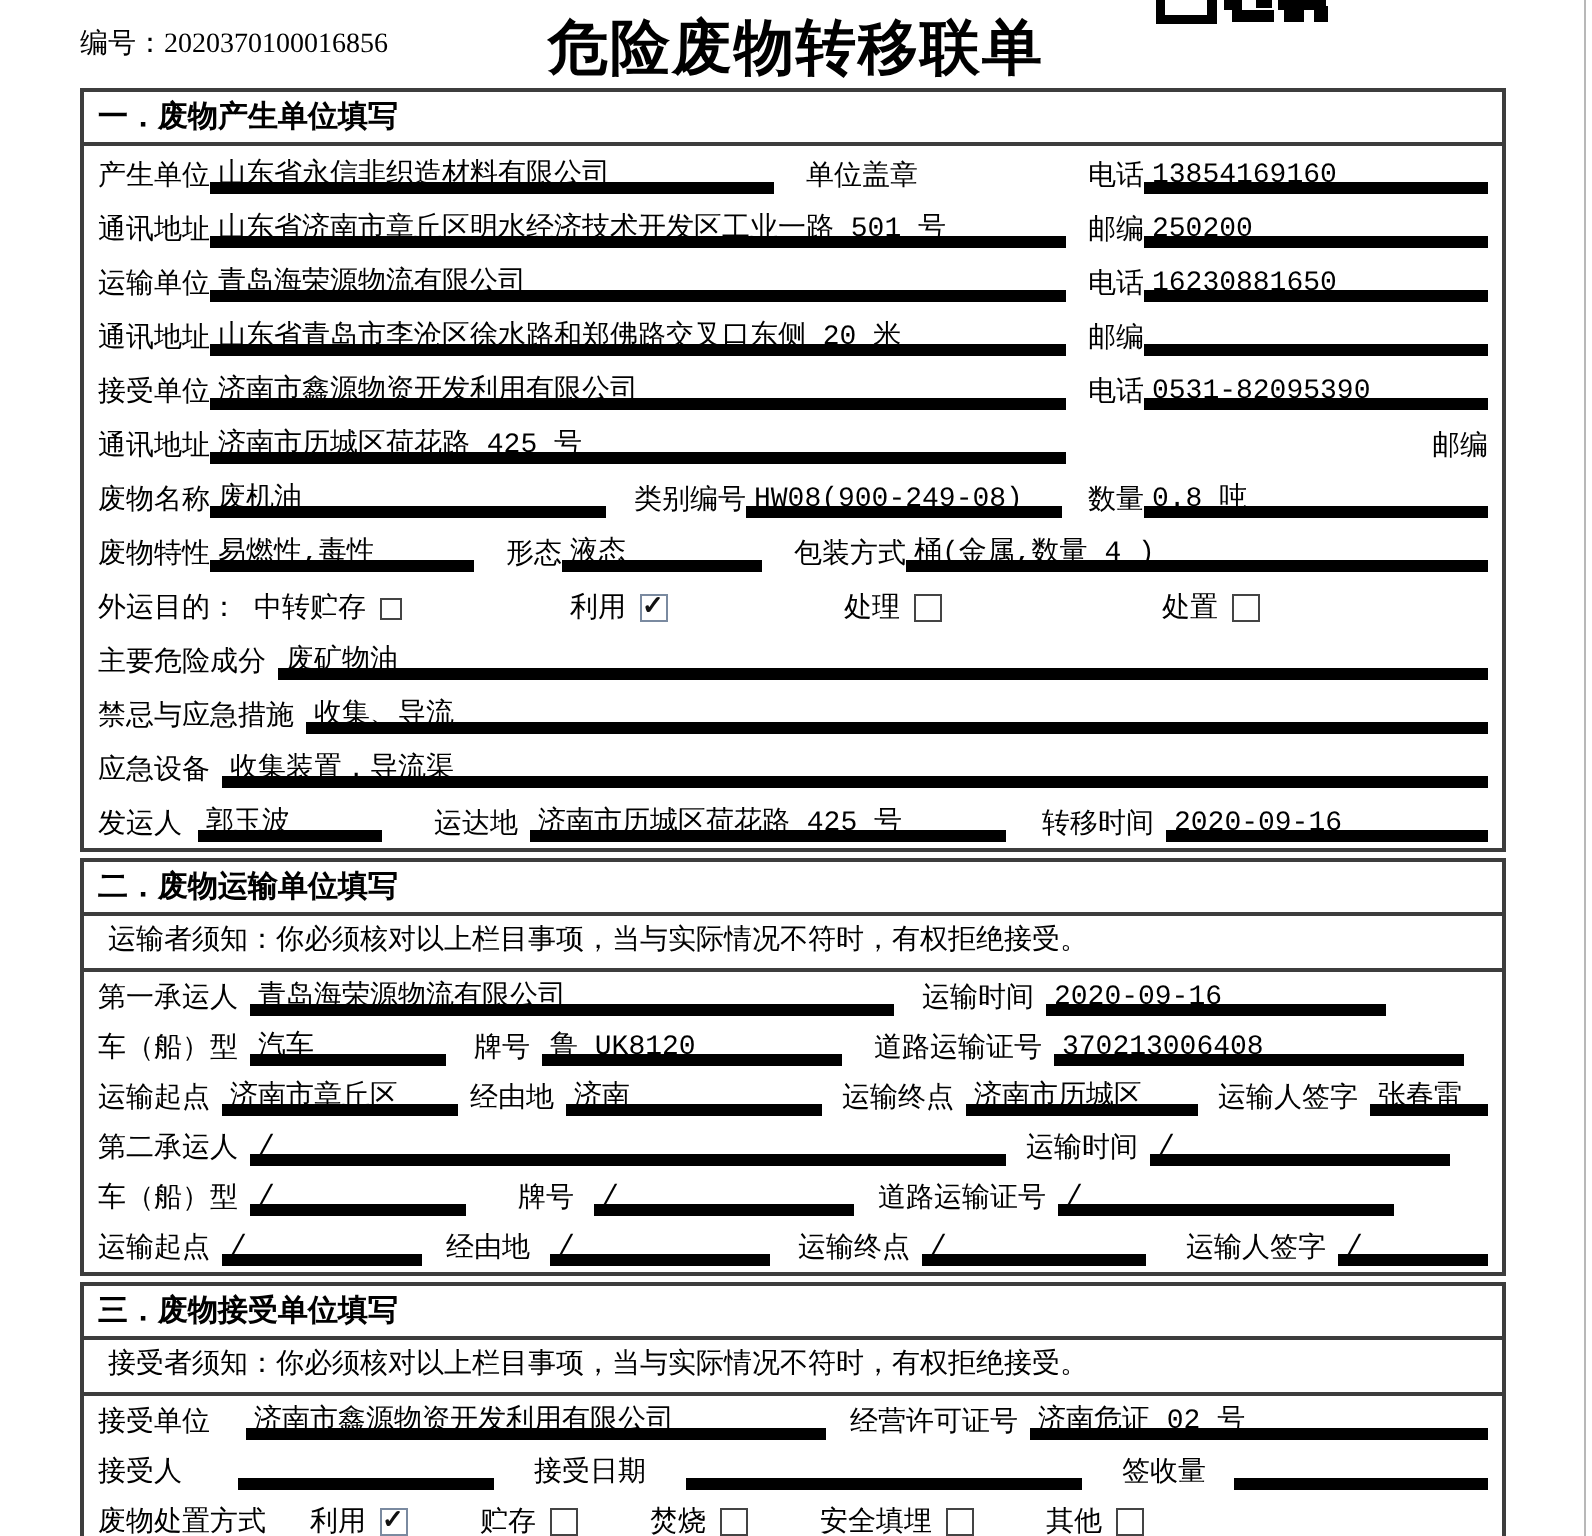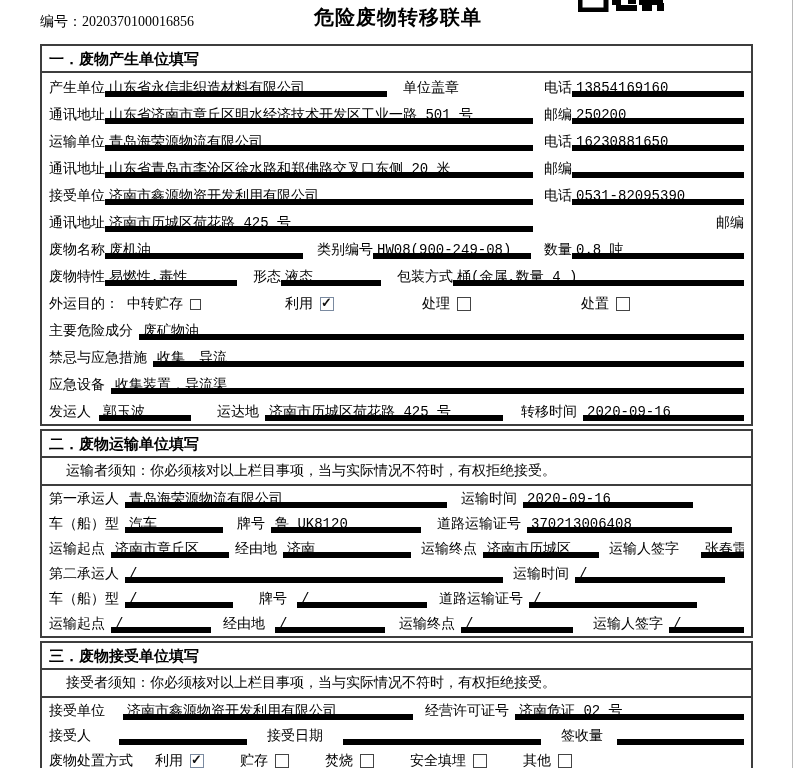--- a/index.html
+++ b/index.html
@@ -6,27 +6,27 @@
   body{
     width:796px;height:768px;position:relative;background:#fff;color:#000;
     font-family:"Liberation Serif","DejaVu Serif",serif;font-size:14px;
     overflow:hidden;
   }
   .page-edge{position:absolute;top:0;bottom:0;right:3px;width:1px;background:#b8b8b8;}
   
   .doc-header{position:relative;height:44px;}
   .serial{position:absolute;left:40px;top:13px;font-size:14px;white-space:nowrap;}
   .doc-title{position:absolute;left:0;width:100%;top:4px;text-align:center;
-    font-family:"Liberation Sans","DejaVu Sans",sans-serif;font-weight:bold;font-size:20px;letter-spacing:1px;}
+    font-family:"Liberation Sans","DejaVu Sans",sans-serif;font-weight:bold;font-size:30px;letter-spacing:1px;}
   .qr-frag{position:absolute;left:578px;top:0;width:88px;height:12px;overflow:hidden;}
   
   .formbox{margin-left:40px;width:713px;border:2px solid #3d3d3d;background:#fff;margin-bottom:3px;box-sizing:border-box;}
   .sec-head{height:25px;line-height:25px;padding:0 7px;font-weight:bold;font-size:15px;
     font-family:"Liberation Sans","DejaVu Sans",sans-serif;border-bottom:2px solid #3d3d3d;}
-  .notice-row{height:26px;line-height:26px;padding:0 24px;border-bottom:2px solid #3d3d3d;white-space:nowrap;}
+  .notice-row{height:26px;line-height:26px;padding:0 12px;border-bottom:2px solid #3d3d3d;white-space:nowrap;}
   .row{display:flex;align-items:flex-end;height:24px;padding:0 7px 3px 7px;box-sizing:content-box;}
   .row.h25{height:22px;padding-bottom:3px;}
   .lbl{white-space:nowrap;flex:0 0 auto;text-align:center;}
   .fld{border-bottom:6px solid #000000;height:18px;line-height:18px;white-space:nowrap;
        padding:0 4px;box-sizing:border-box;flex:0 0 auto;overflow:hidden;font-family:Liberation Mono, monospace;}
   .grow{flex:1 1 auto;}
   .mla{margin-left:auto;}
   
   .opt{display:flex;align-items:center;white-space:nowrap;}
   .cb{display:inline-block;width:12px;height:12px;border:1px solid #444;margin-left:7px;
@@ -185,21 +185,21 @@
   </div>
 
   <div class="row h25">
     <span class="lbl">运输起点</span>
     <span class="fld" style="width:118px;margin-left:6px">济南市章丘区</span>
     <span class="lbl" style="margin-left:6px">经由地</span>
     <span class="fld" style="width:128px;margin-left:6px">济南</span>
     <span class="lbl" style="margin-left:10px">运输终点</span>
     <span class="fld" style="width:116px;margin-left:6px">济南市历城区</span>
     <span class="lbl" style="margin-left:10px">运输人签字</span>
-    <span class="fld grow" style="margin-left:22px">张春雷</span>
+    <span class="fld grow" style="margin-left:6px">张春雷</span>
   </div>
 
   <div class="row h25">
     <span class="lbl">第二承运人</span>
     <span class="fld" style="width:378px;margin-left:6px">/</span>
     <span class="lbl" style="margin-left:10px">运输时间</span>
     <span class="fld" style="width:150px;margin-left:6px">/</span>
   </div>
 
   <div class="row h25">

